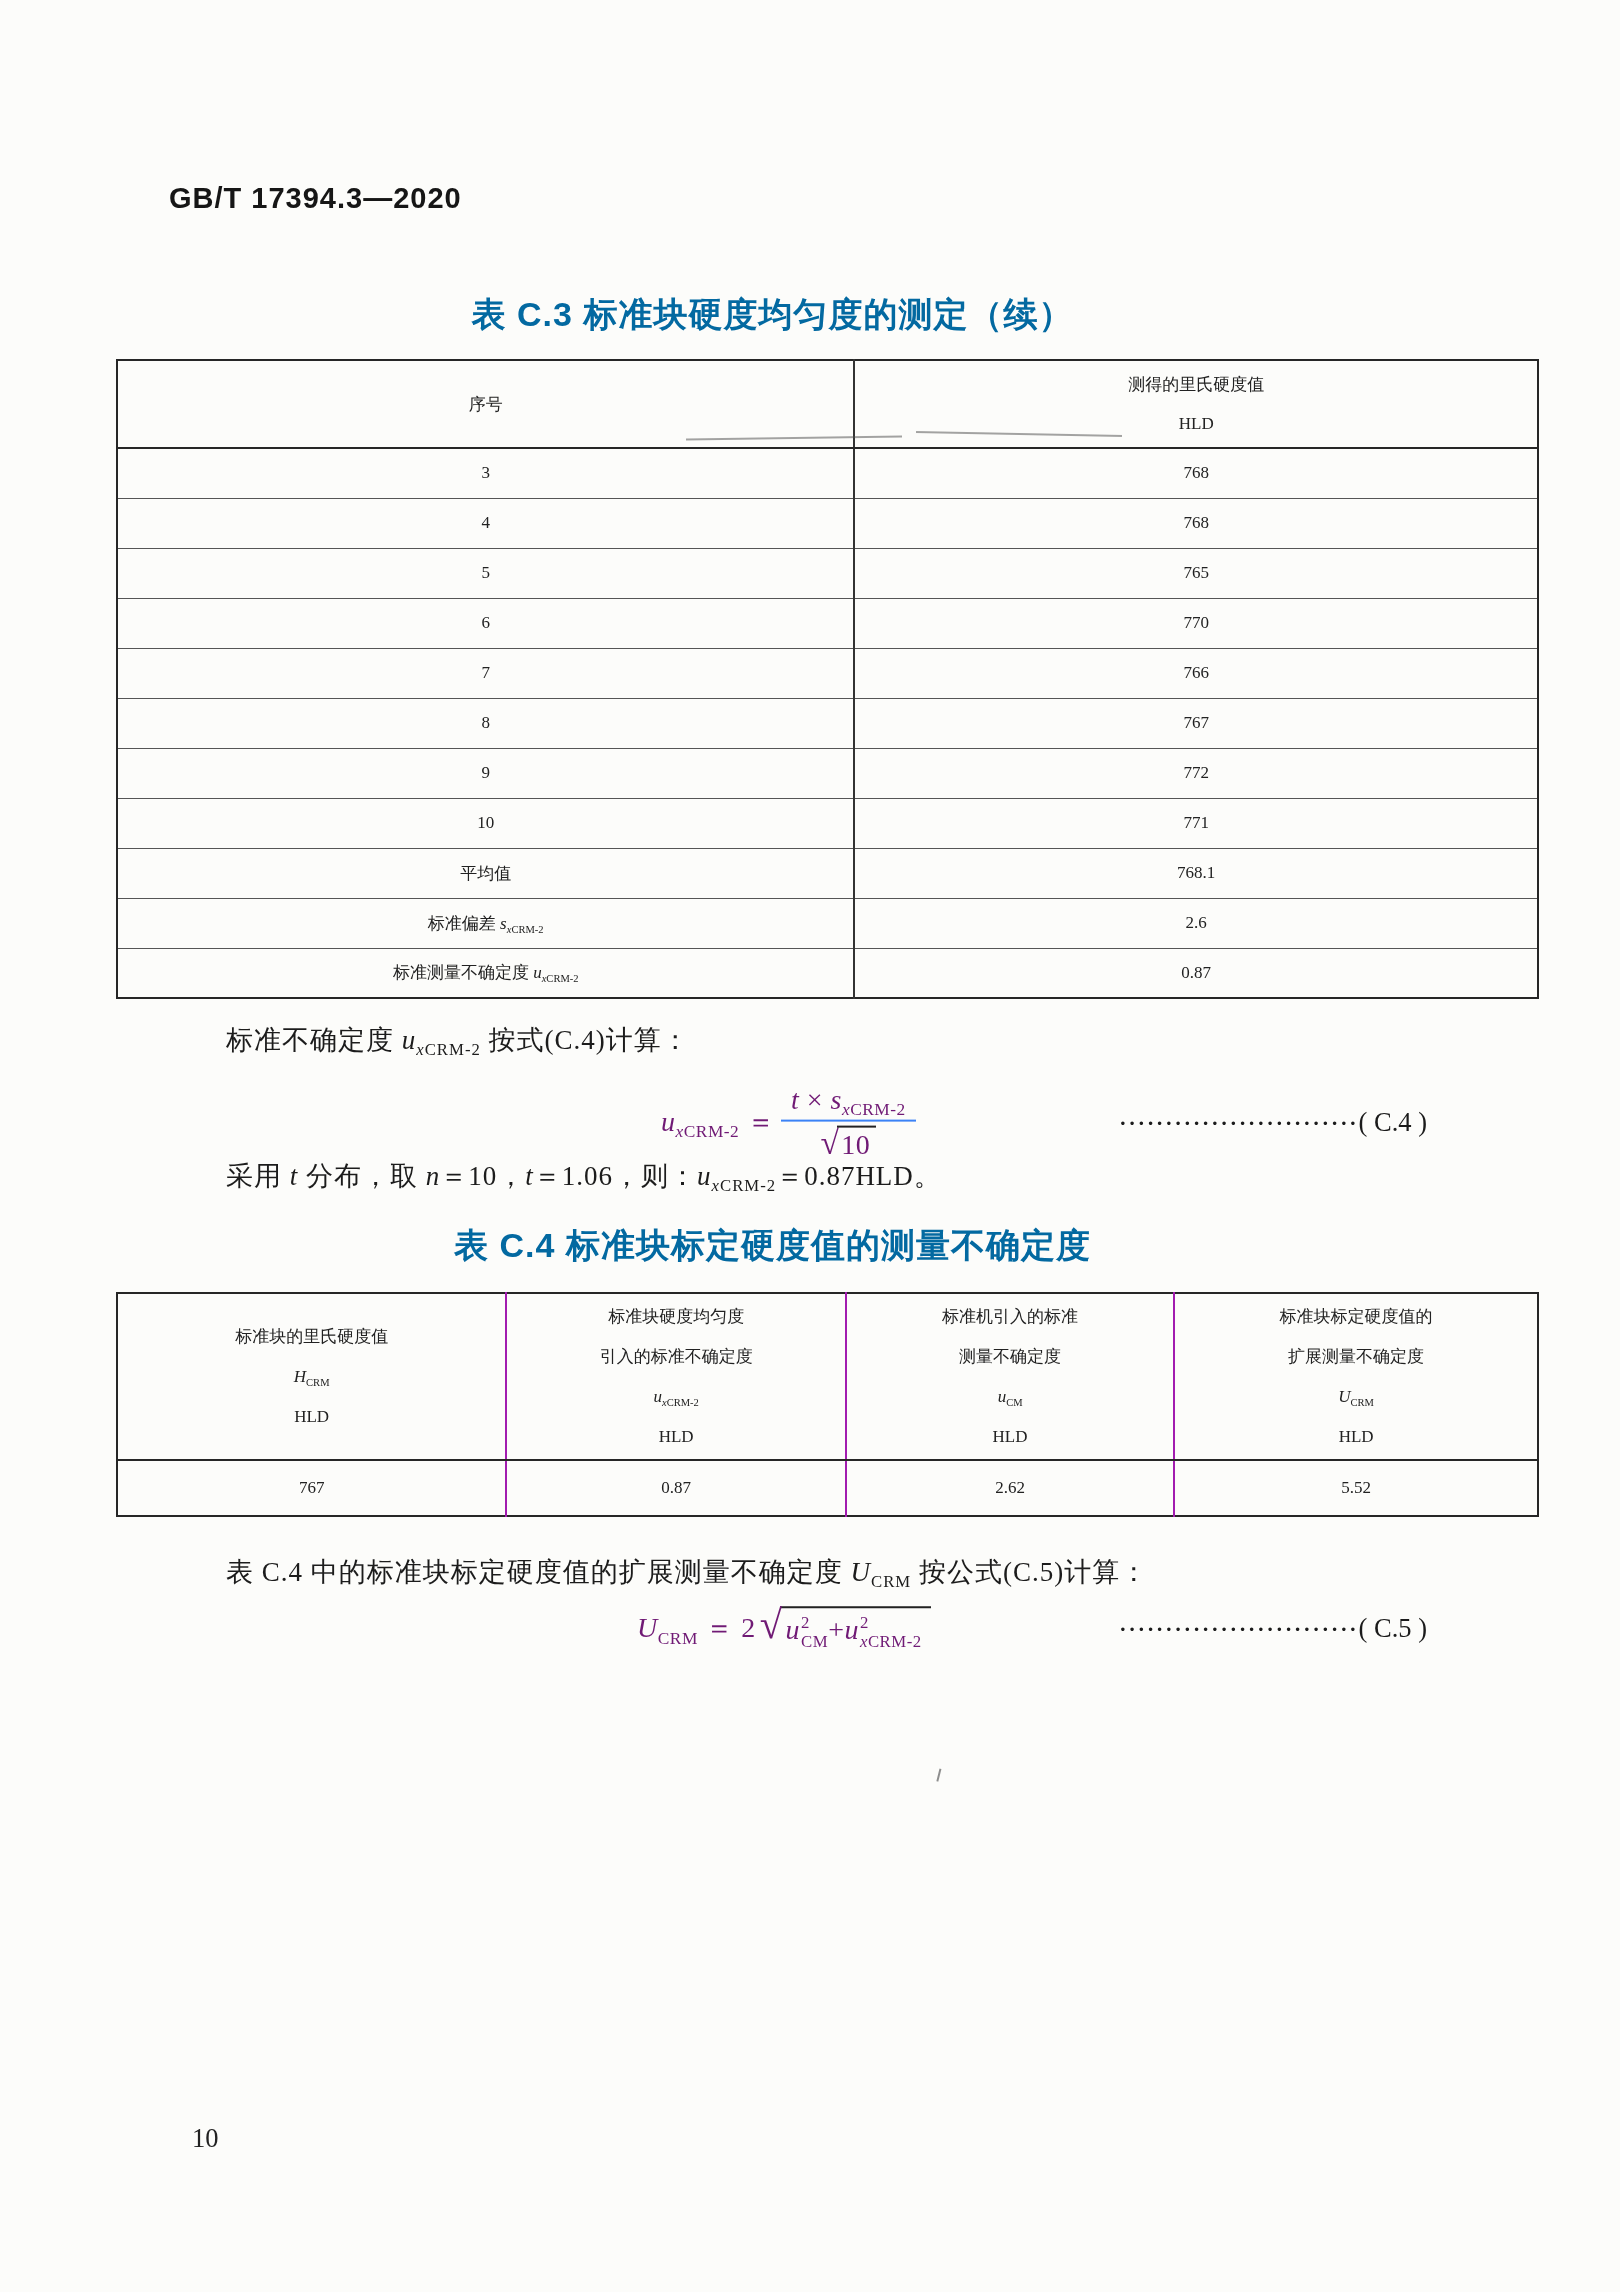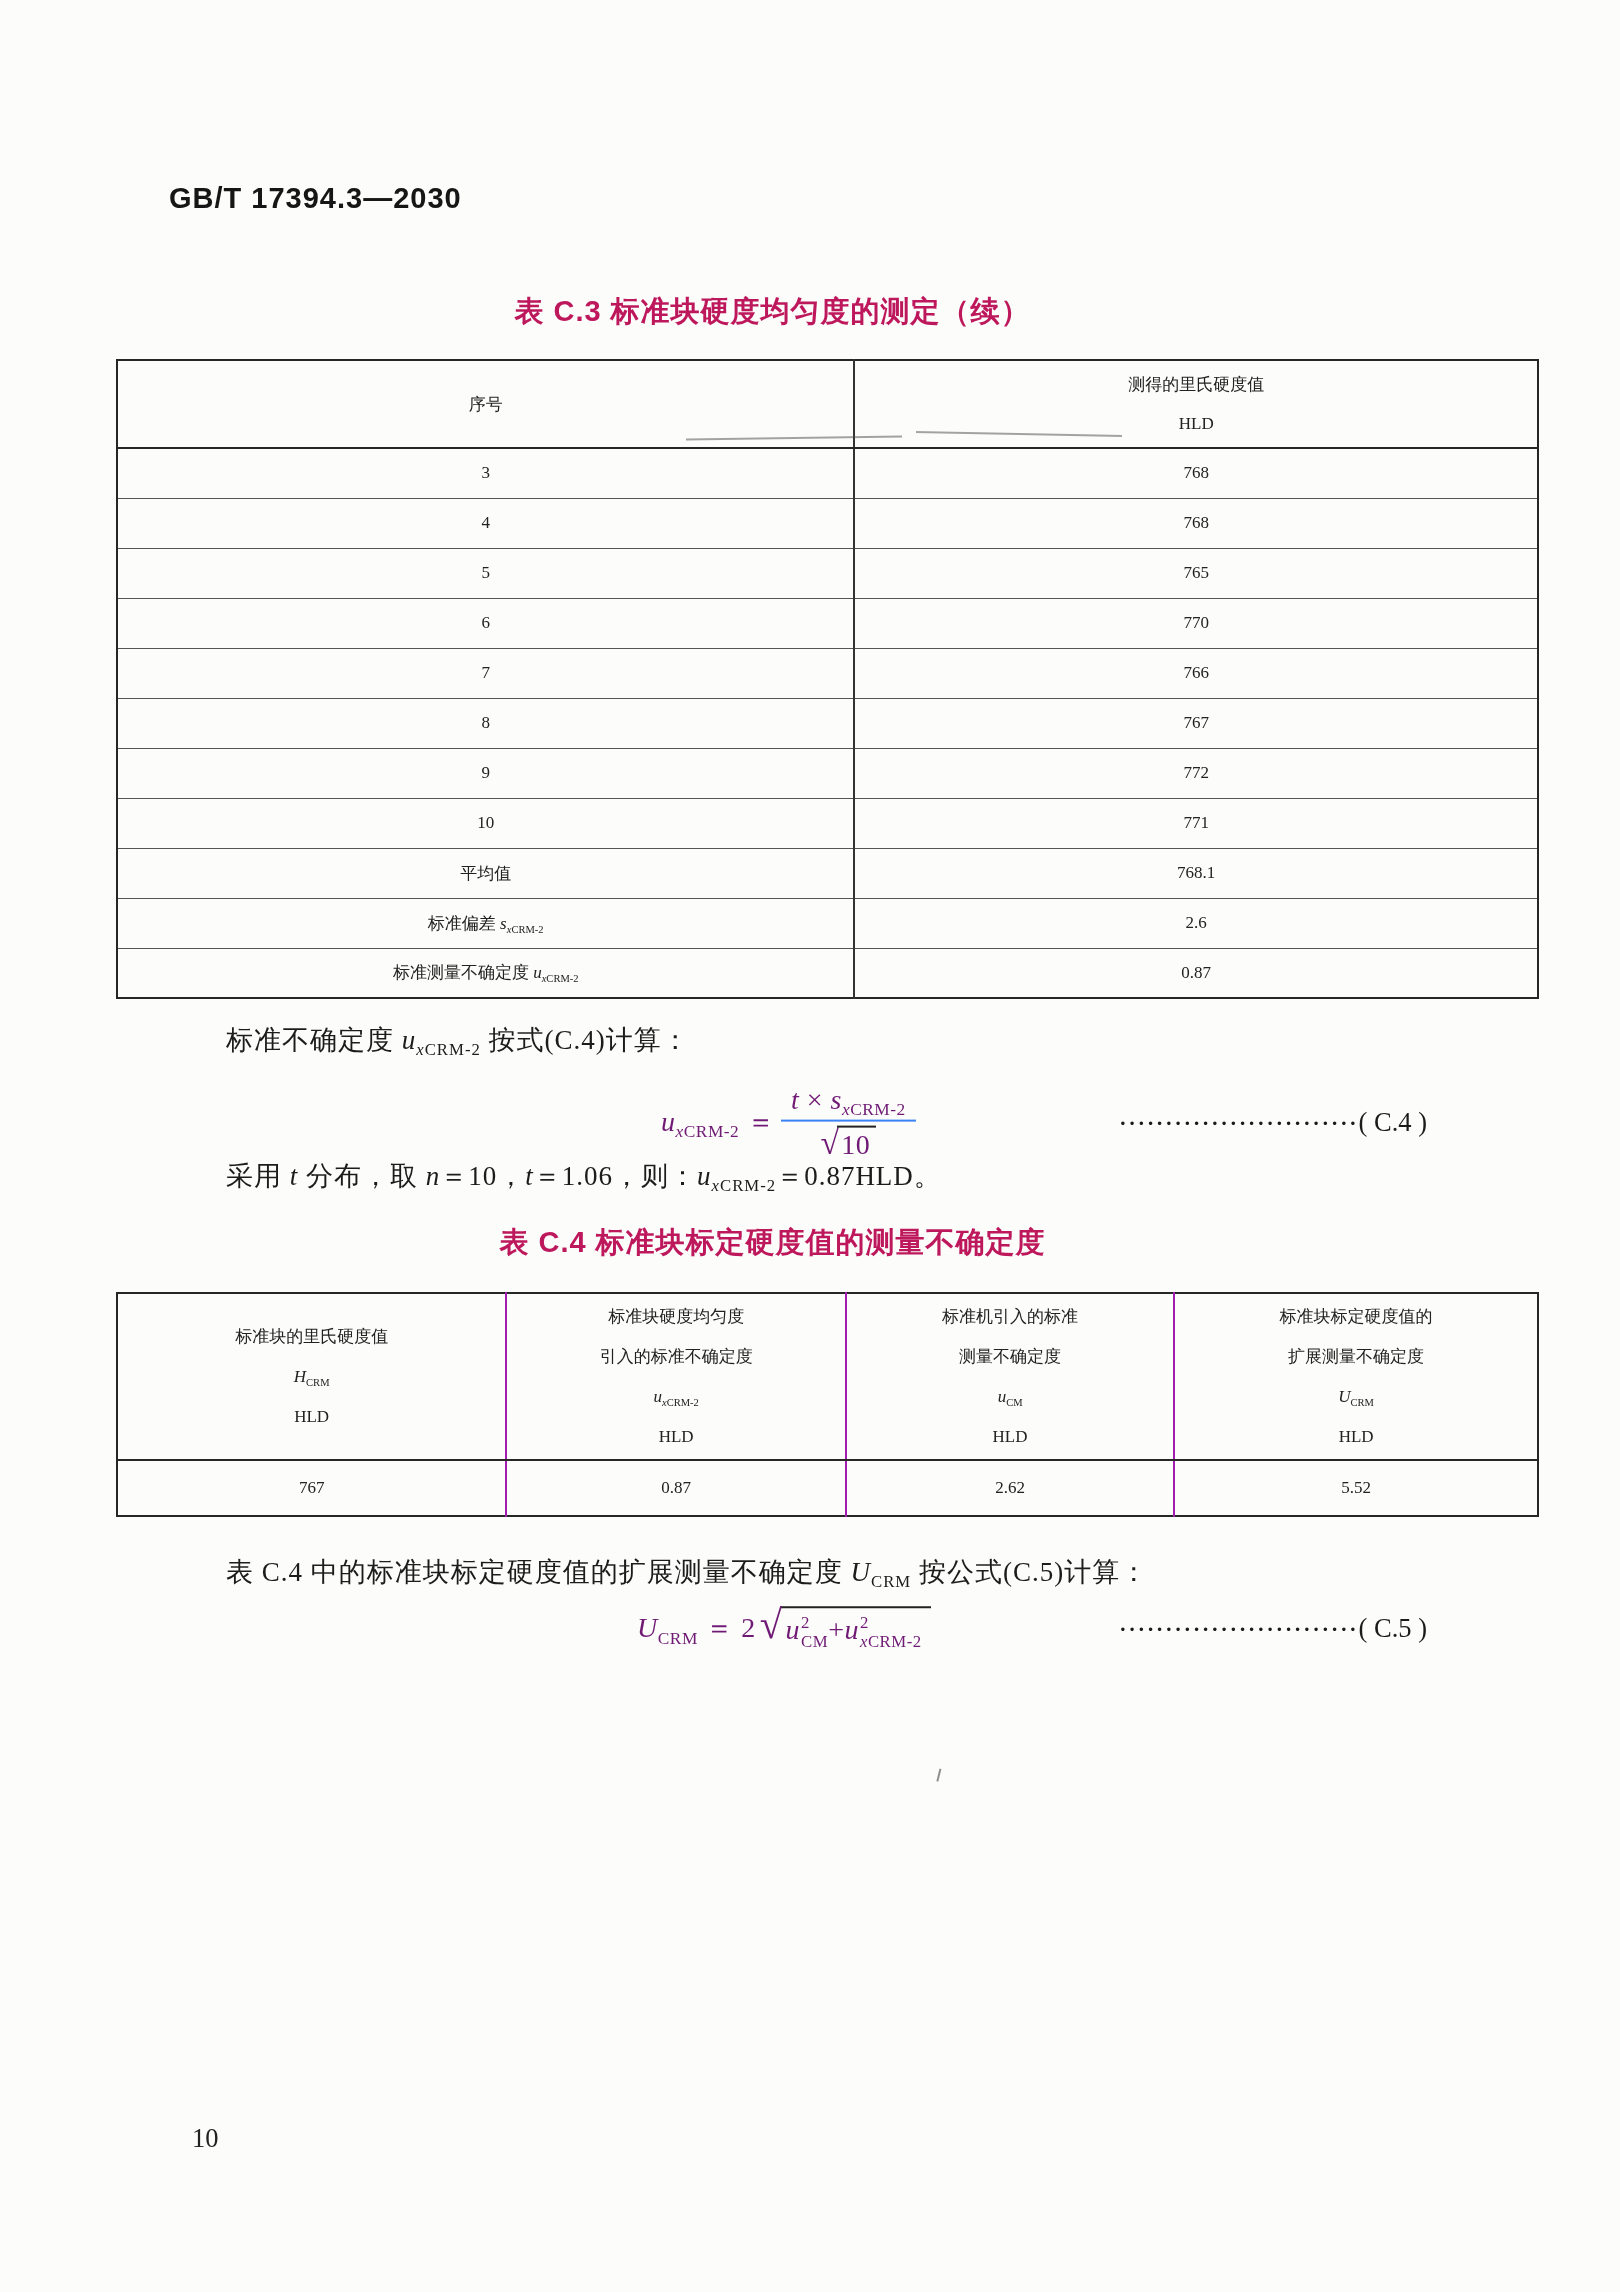--- a/index.html
+++ b/index.html
@@ -19,21 +19,21 @@
   .gbt-header{
     left:169px;top:182px;
     font-family:"Liberation Sans","DejaVu Sans",sans-serif;
     font-weight:700;font-size:29px;letter-spacing:1px;color:#161616;
   }
 
   
   .tbl-title{
     text-align:center;
     font-family:"Liberation Sans","DejaVu Sans",sans-serif;
-    font-weight:700;font-size:29px;color:#be185d;
+    font-weight:700;font-size:34px;color:#0369a1;
     letter-spacing:1px;
   }
   .c3-title{top:292px;}
   .c4-title{top:1223px;}
 
   
   table.doc{
     border-collapse:collapse;table-layout:fixed;
     width:1423px;
     border:2.9px solid #262626;
@@ -115,21 +115,21 @@
     left:933px;top:1768px;width:4.9px;height:12.7px;
     border-right:2px solid #6a6a6a;transform:rotate(14deg);
     opacity:.75;filter:blur(0.4px);
   }
 </style>
 </head>
 <body>
 
 <div class="page">
 
-  <div class="abs gbt-header">GB/T 17394.3—2030</div>
+  <div class="abs gbt-header">GB/T 17394.3—2020</div>
 
   <div class="abs content-left tbl-title c3-title">表 C.3  标准块硬度均匀度的测定（续）</div>
 
   <table class="abs content-left doc c3-table">
     <colgroup>
         <col style="width:51.9%">
         <col>
       </colgroup>
     <thead>
       <tr>

